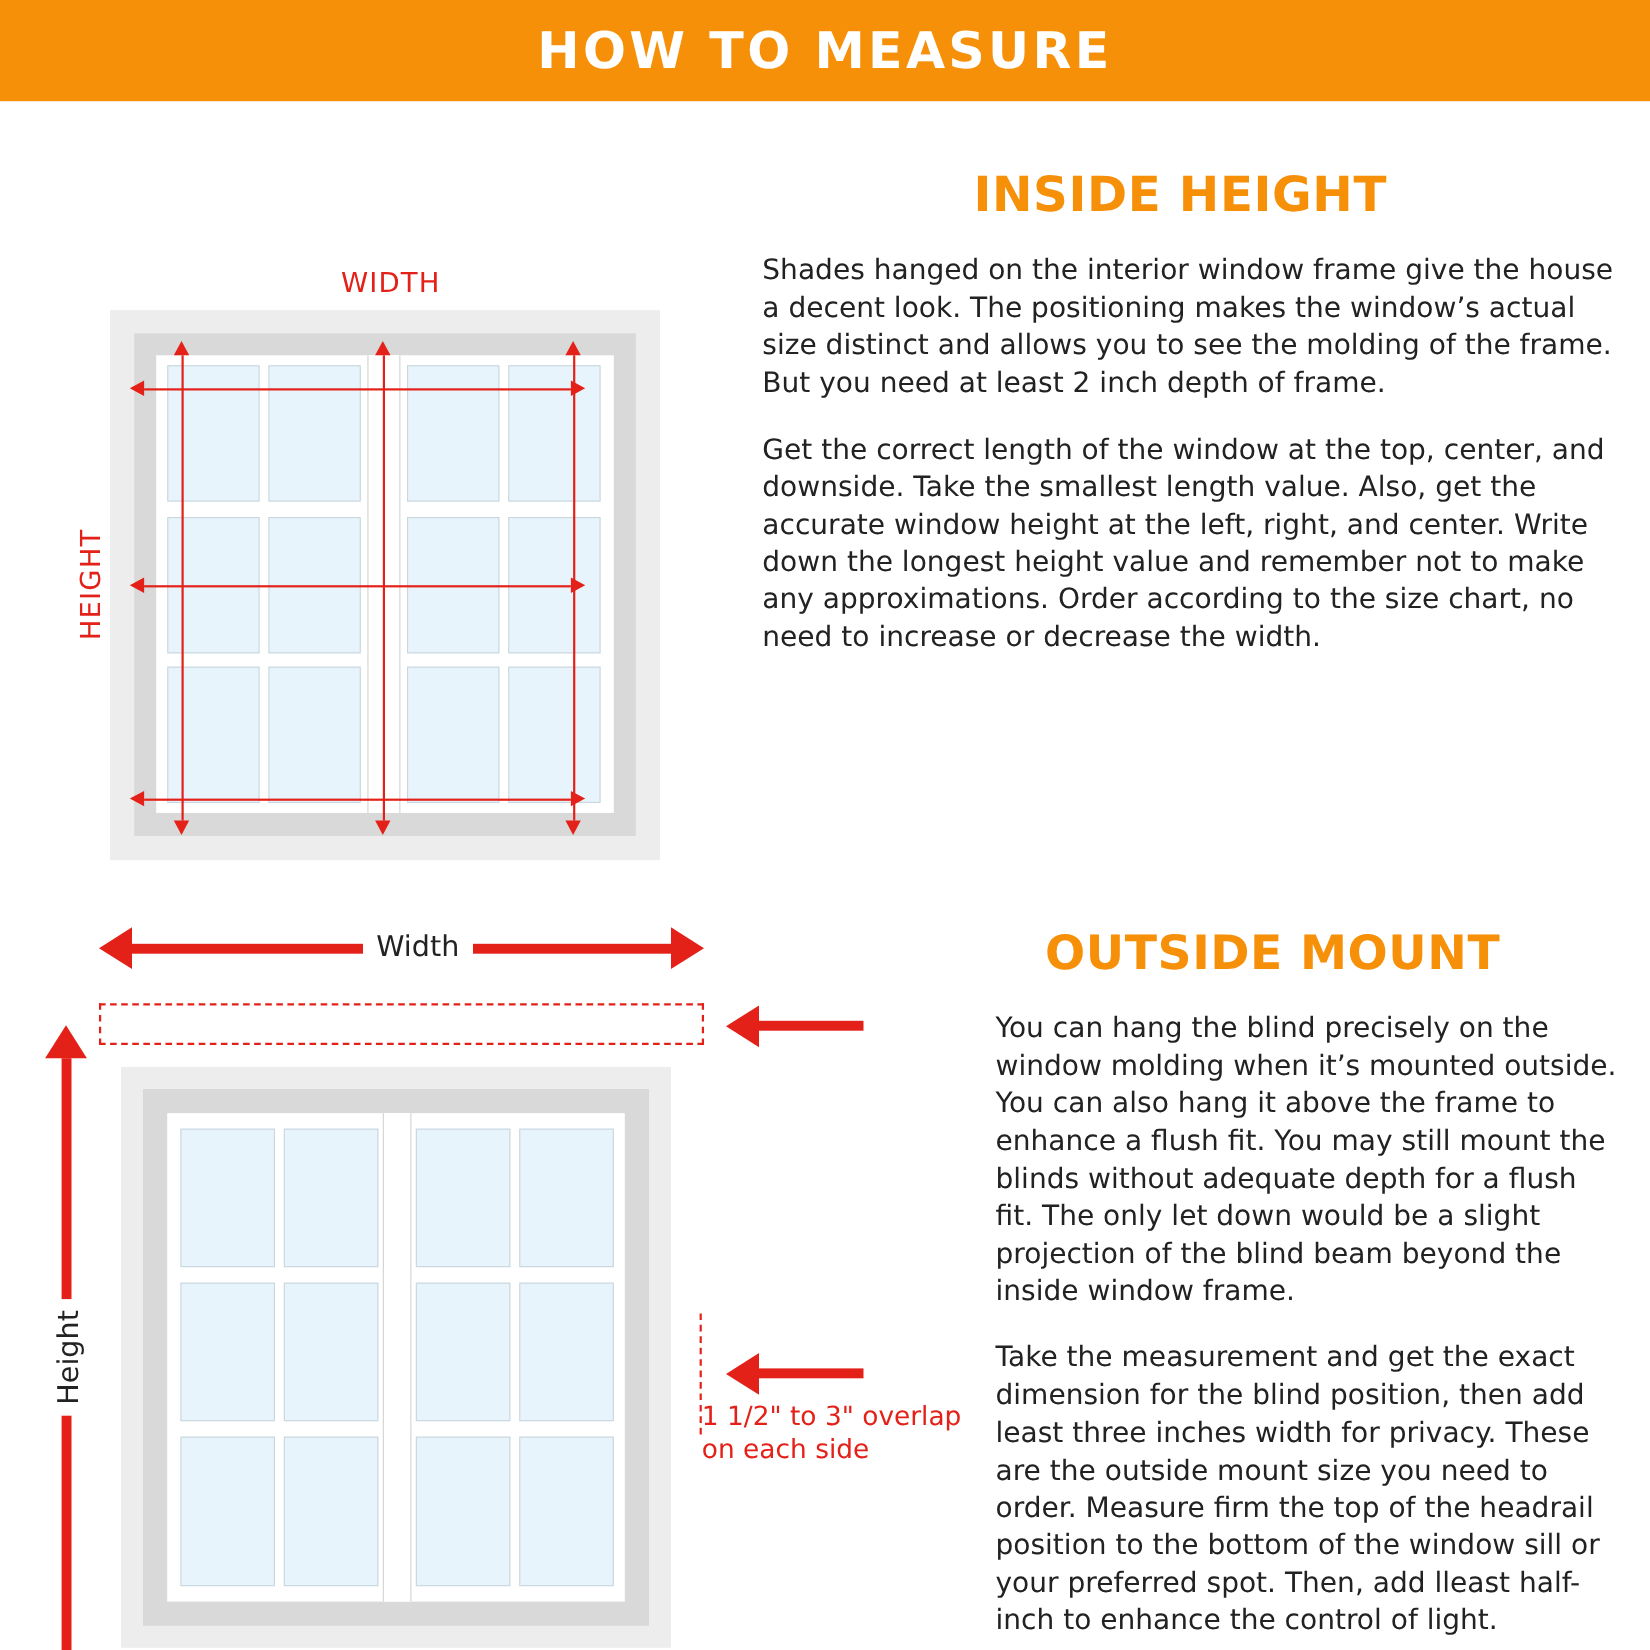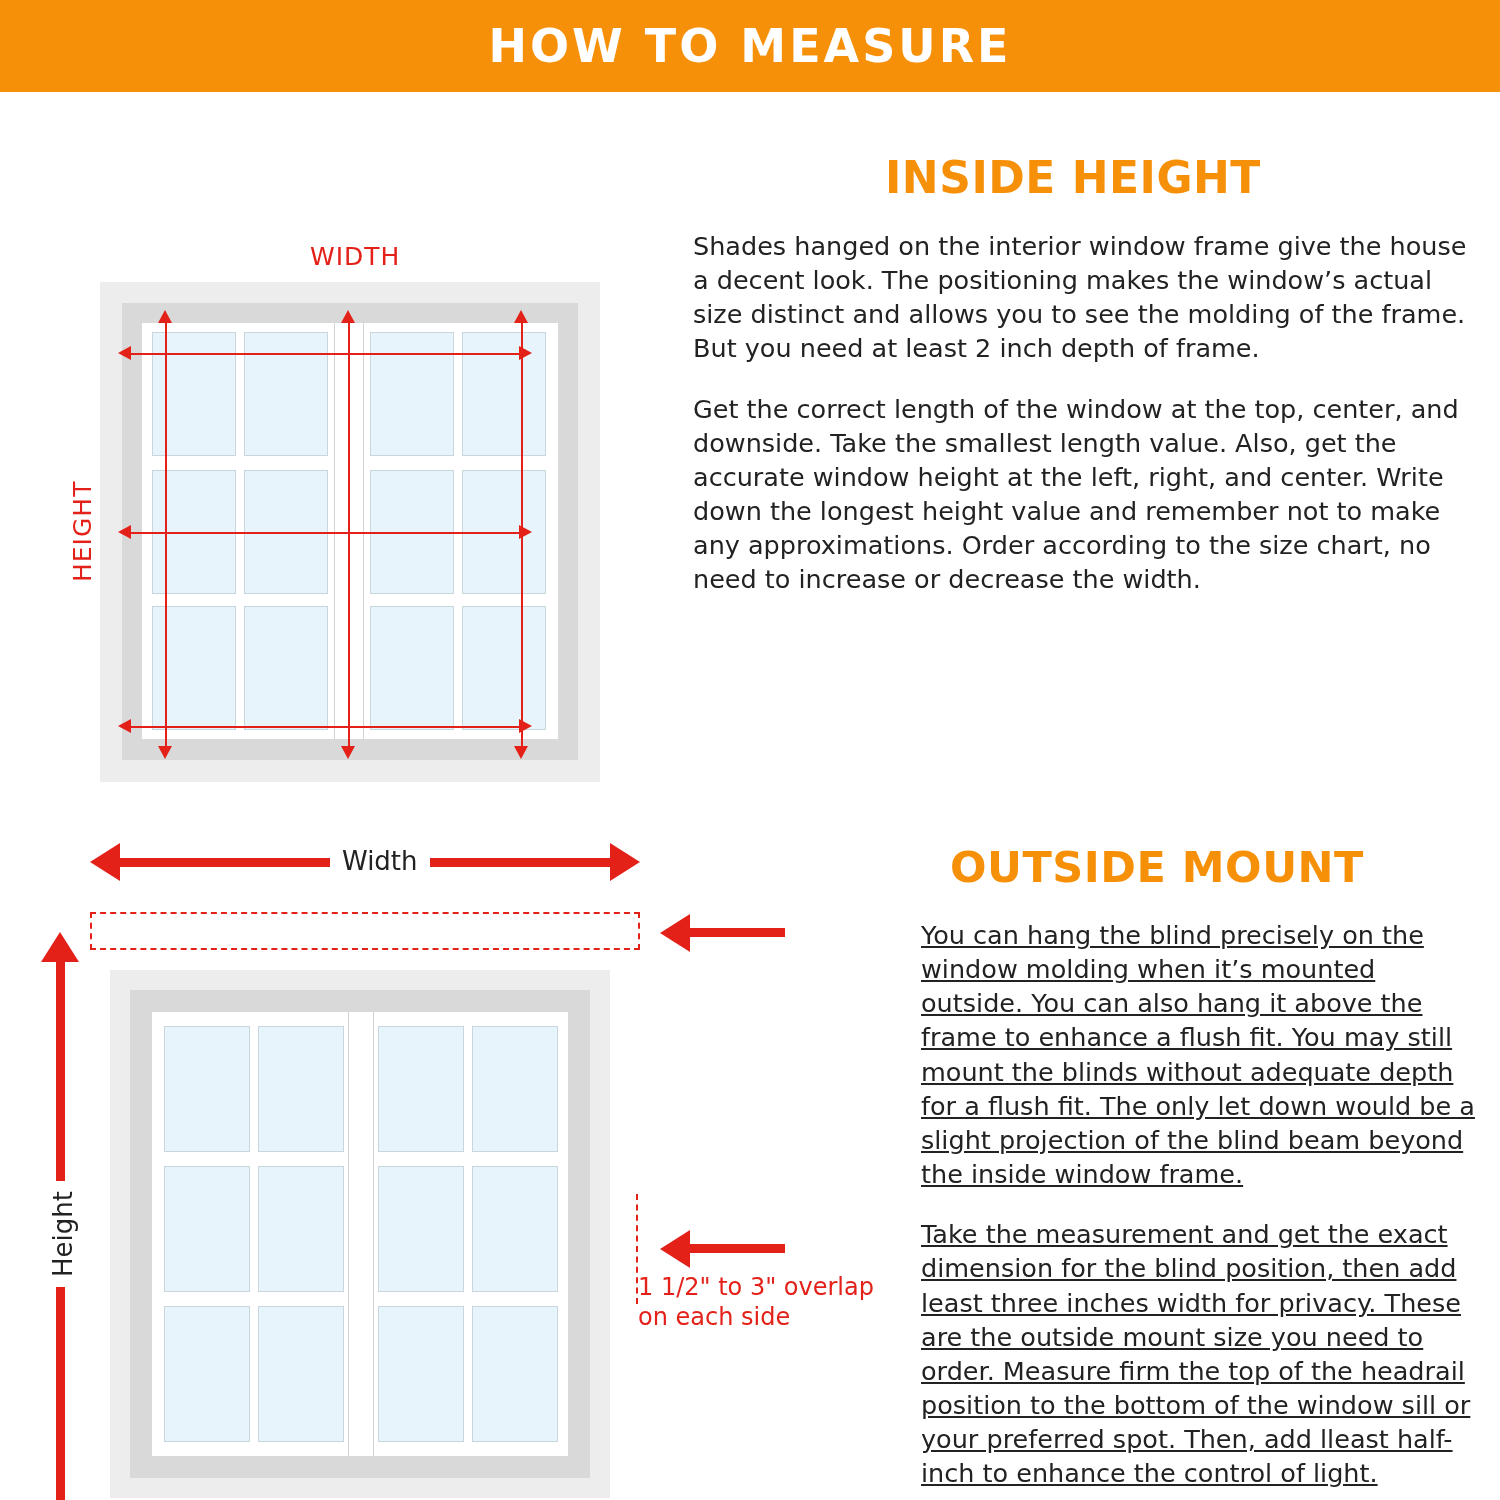--- a/index.html
+++ b/index.html
@@ -59,21 +59,21 @@
     font-size: 25.5px;
     line-height: 1.34;
     margin: 0 0 26px 0;
     text-align: left;
   }
   .block-inside { position: absolute; left: 0px; top: 0px; width: 780px; }
   .block-inside .section-head { margin-left: 195px; }
   .block-inside .para { margin-left: 3px; }
   .block-outside { position: absolute; left: 215px; top: 690px; width: 570px; }
   .block-outside .section-head { margin-left: 45px; font-size: 43px; }
-  .block-outside .para { margin-left: 16px; text-decoration: underline; }
+  .block-outside .para { margin-left: 0px; }
 
   
   .win-outerframe {
     position: absolute;
     background: #ededed;
   }
   .win-midframe {
     position: absolute;
     background: #d9d9d9;
   }

